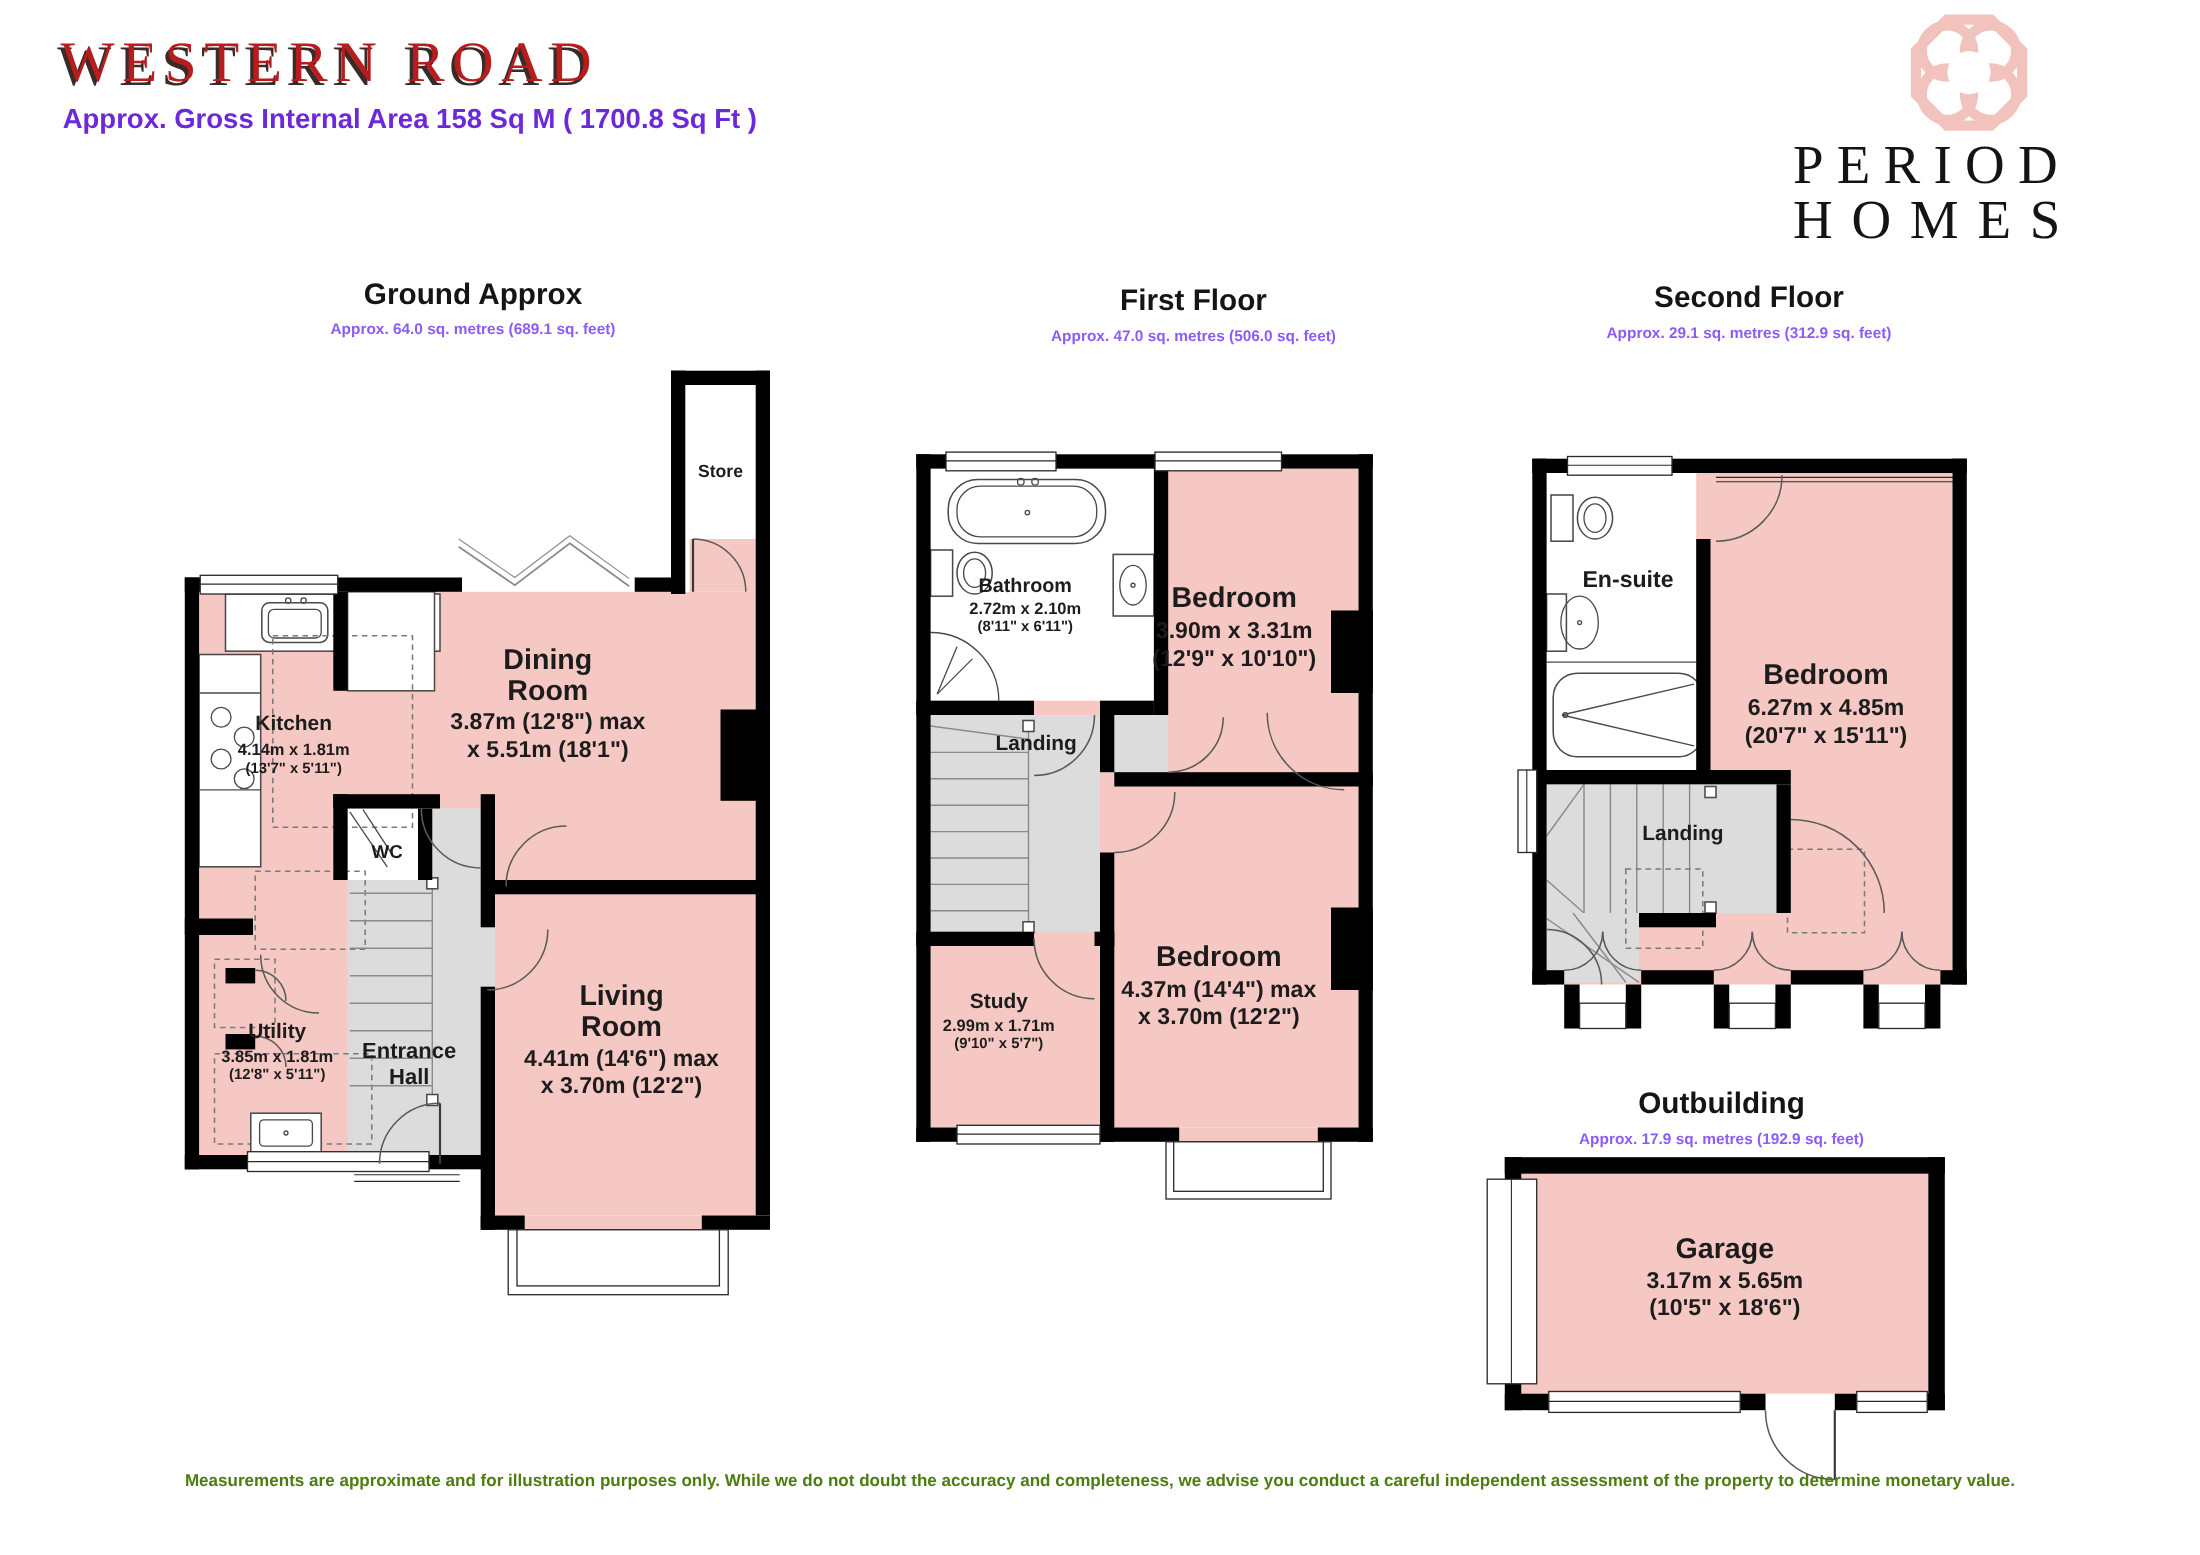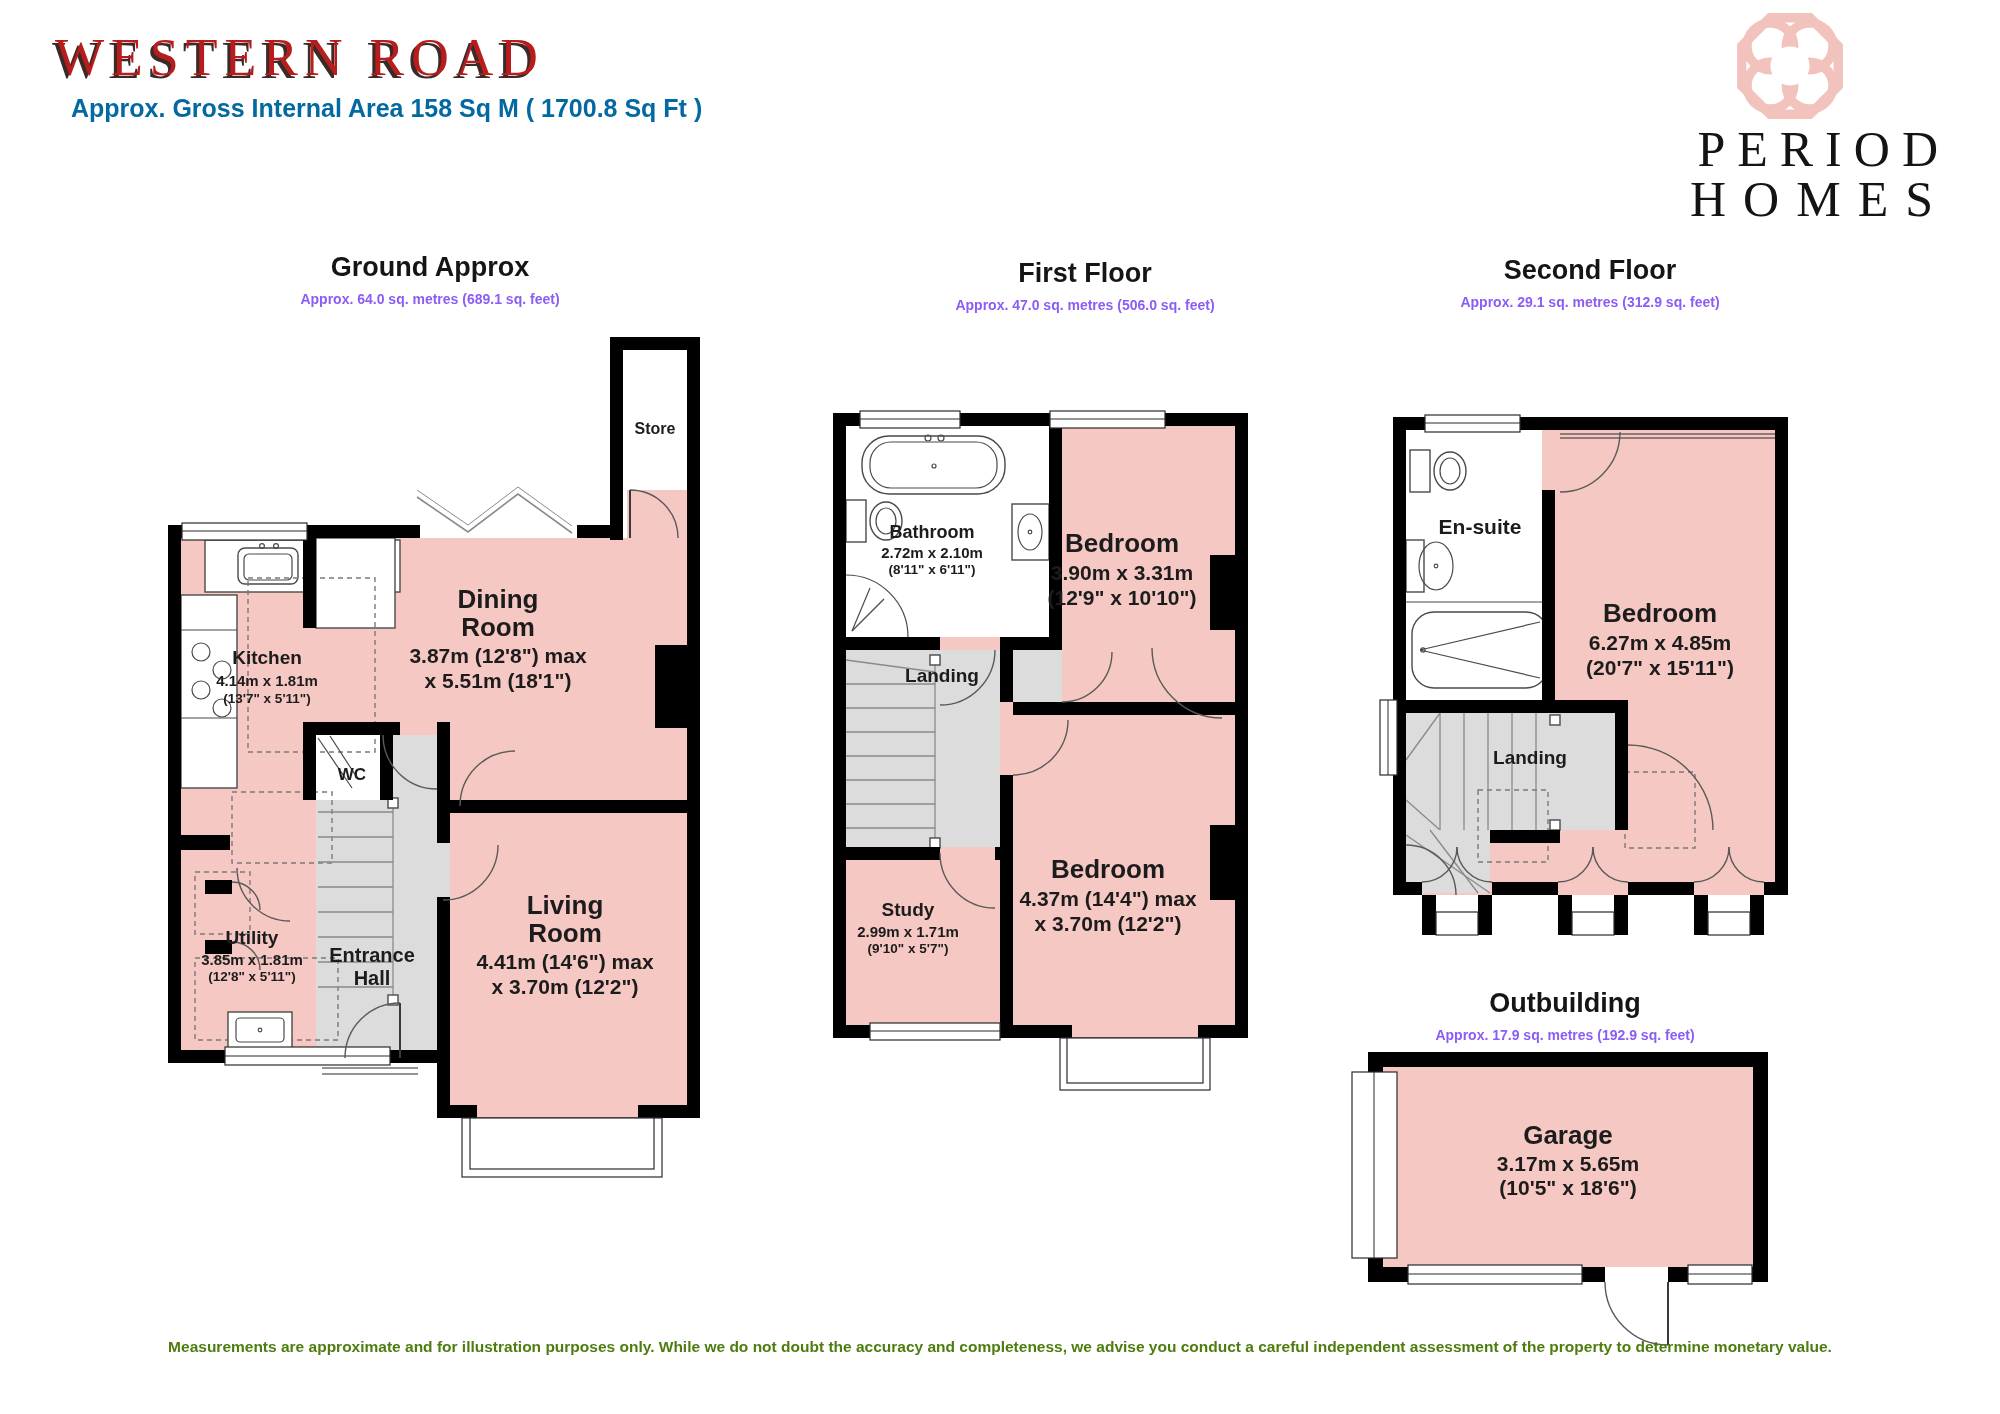--- a/index.html
+++ b/index.html
@@ -3,22 +3,22 @@
 <meta charset="utf-8">
 <style>
   html,body{margin:0;padding:0;background:#fff;}
   .canvas{position:relative;width:2000px;height:1414px;background:#ffffff;overflow:hidden;
           font-family:"Liberation Sans", sans-serif;color:#1c1c1c;}
   
   .main-title{position:absolute;left:55px;top:28px;margin:0;
     font-family:"Liberation Serif", serif;font-weight:normal;
     font-size:52px;letter-spacing:7px;color:#b91c1c;
     text-shadow:-3px 3px 0 #3a2a28;}
-  .area-line{position:absolute;left:71px;top:94px;font-size:25px;font-weight:bold;color:#0369a1;}
-  .brand{position:absolute;left:1630px;top:10px;width:320px;text-align:right;}
+  .area-line{position:absolute;left:57px;top:94px;font-size:25px;font-weight:bold;color:#6d28d9;}
+  .brand{position:absolute;left:1630px;top:10px;width:320px;text-align:left;}
   .brand svg{display:block;margin:0 auto;}
   .brand-line{font-family:"Liberation Serif", serif;color:#141414;font-size:50px;line-height:1.0;}
   .brand-line.p{letter-spacing:12px;margin-top:2px;}
   .brand-line.h{letter-spacing:17px;}
   
   .floor-head{position:absolute;text-align:center;}
   .floor-title{font-size:27px;font-weight:bold;color:#151515;}
   .floor-sub{font-size:14px;font-weight:bold;color:#8b5cf6;margin-top:8px;}
   
   svg.plan{position:absolute;}

